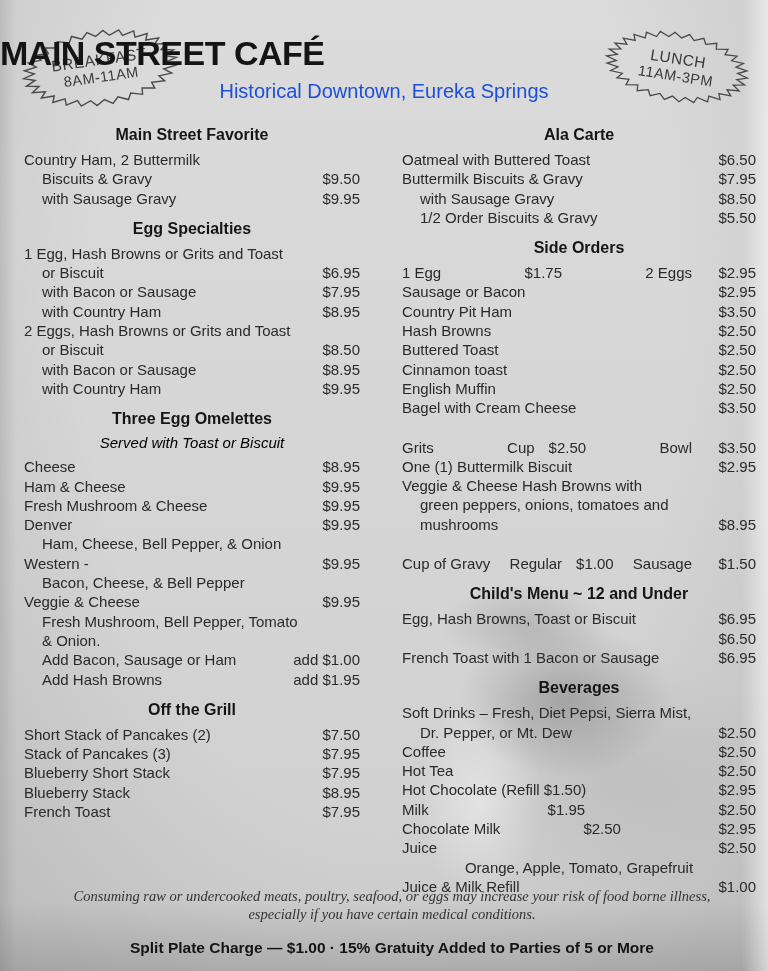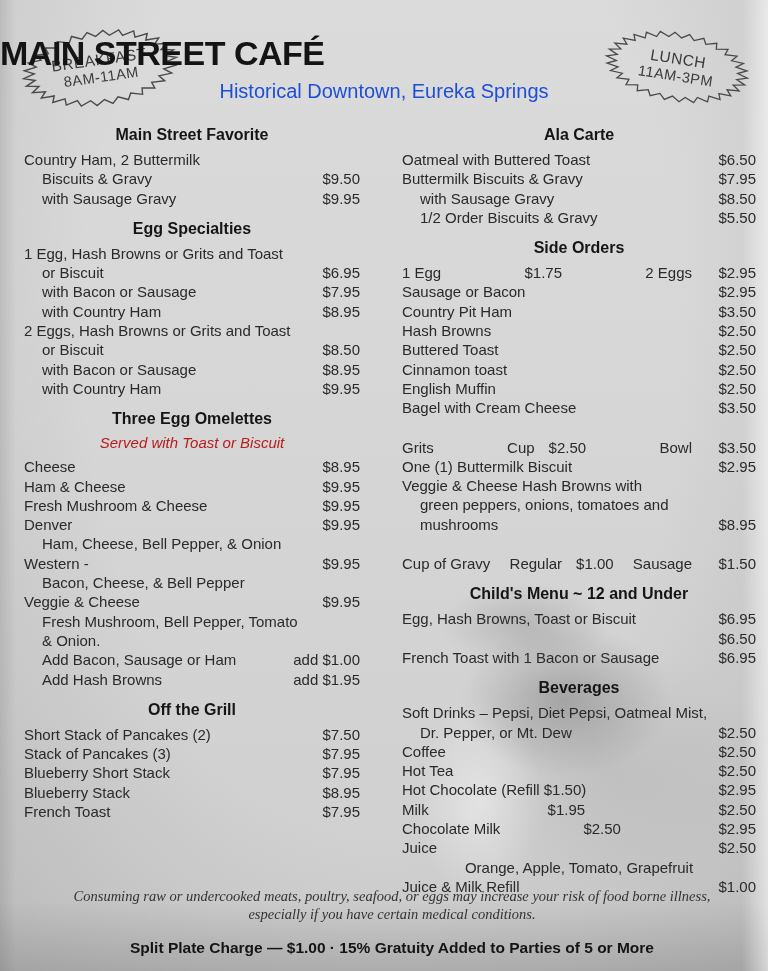--- a/index.html
+++ b/index.html
@@ -32,21 +32,21 @@
     line-height:1.15;color:#3a3a3a;}
   .badge .b1{font-size:15.5px;letter-spacing:0.5px;}
   .badge .b2{font-size:14.5px;letter-spacing:0.5px;}
   .menu{display:flex;padding:4px 12px 0 24px;}
   .col-left{width:336px;margin-right:42px;}
   .col-right{width:354px;}
   .sec-title{font-weight:bold;font-size:16px;text-align:center;
     margin:12px 0 6px;color:#151515;}
   .menu-section:first-child .sec-title{margin-top:8px;}
   .sec-subtitle{font-style:italic;text-align:center;font-size:15px;
-    color:#b91c1c;margin:2px 0 6px;}
+    color:#000000;margin:2px 0 6px;}
   .row{display:flex;align-items:baseline;font-size:15px;line-height:19.3px;color:#2a2a2a;}
   .row.center{justify-content:center;}
   .lbl{white-space:pre-wrap;}
   .ind1{padding-left:18px;}
   .sp{flex:1;}
   .mid-l{margin-right:14px;margin-top:20px;}
   .mid-p{}
   .r-l{margin-right:12px;}
   .price{min-width:52px;text-align:right;}
   .footer{position:absolute;left:0;right:0;bottom:14px;text-align:center;margin-left:16px;}
@@ -339,21 +339,21 @@
         </div>
         <div class="row">
           <span class="lbl">French Toast with 1 Bacon or Sausage</span>
           <span class="sp"></span>
           <span class="price">$6.95</span>
         </div>
       </div>
       <div class="menu-section">
         <div class="sec-title">Beverages</div>
         <div class="row">
-          <span class="lbl">Soft Drinks – Pepsi, Diet Pepsi, Oatmeal Mist,</span>
+          <span class="lbl">Soft Drinks – Fresh, Diet Pepsi, Sierra Mist,</span>
         </div>
         <div class="row">
           <span class="lbl ind1">Dr. Pepper, or Mt. Dew</span>
           <span class="sp"></span>
           <span class="price">$2.50</span>
         </div>
         <div class="row">
           <span class="lbl">Coffee</span>
           <span class="sp"></span>
           <span class="price">$2.50</span>

